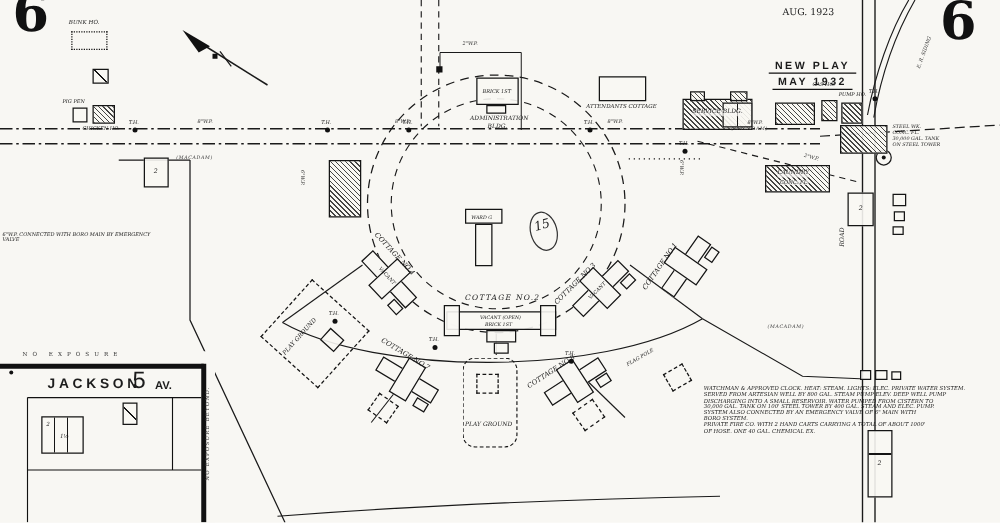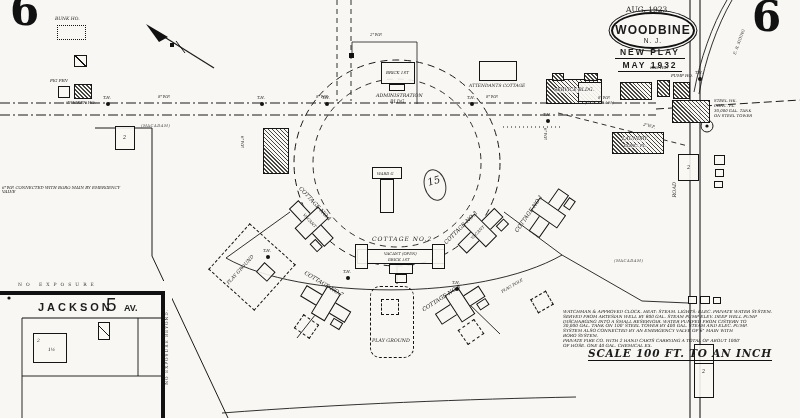--- a/index.html
+++ b/index.html
@@ -78,24 +78,20 @@
       <circle cx="707" cy="126" r="1.6" fill="#111" stroke="none"></circle>
 
       <path d="M503,127 H560" stroke-width="1" stroke-dasharray="1 3"></path>
     </g>
   </svg>
 
   <div class="big6" style="left:10px;top:-14px;">6</div>
   <div class="big6" style="left:752px;top:-8px;">6</div>
 
   <div class="lbl" style="left:626px;top:6px;font-size:7.5px;z-index:7;font-style:normal;">AUG. 1923</div>
-  <div id="titleoval">
-    <div class="sans" style="margin-top:9px;font-weight:bold;font-size:12px;letter-spacing:1px;">WOODBINE</div>
-    <div class="sans" style="font-size:6.5px;letter-spacing:1px;">N. J.</div>
-  </div>
   <div class="lbl sans" style="left:615px;top:48px;width:70px;text-align:center;font-weight:bold;font-size:8.5px;letter-spacing:2px;border-bottom:1px solid #111;padding-bottom:1px;z-index:6;">NEW PLAY</div>
   <div class="lbl sans" style="left:618px;top:61px;width:64px;text-align:center;font-weight:bold;font-size:8.5px;letter-spacing:2px;border-bottom:1px solid #111;padding-bottom:1px;z-index:6;">MAY 1932</div>
   <div class="lbl" style="left:726px;top:40px;font-size:4px;transform:rotate(-70deg);color:#333;">E. R. SIDING</div>
 
   <div class="lbl" style="left:424px;top:169px;width:20px;height:24px;border:1px solid #333;border-radius:50%;transform:rotate(-15deg);text-align:center;font-size:10px;padding-top:6px;z-index:3;">15</div>
 
   <div class="lbl" style="left:55px;top:17px;font-size:4.5px;">BUNK HO.</div>
   <div class="b dot" style="left:57px;top:25px;width:29px;height:15px;"></div>
   <div class="b" style="left:74px;top:55px;width:13px;height:12px;background-image:linear-gradient(45deg,transparent 47%,#151515 47% 53%,transparent 53%);"></div>
   <div class="lbl" style="left:50px;top:79px;font-size:4px;">PIG PEN</div>
@@ -267,21 +263,20 @@
   <div style="position:absolute;left:563px;top:310px;width:198px;z-index:4;">
     <div class="lbl note-line" style="position:static;">WATCHMAN &amp; APPROVED CLOCK. HEAT: STEAM. LIGHTS: ELEC. PRIVATE WATER SYSTEM.</div>
     <div class="lbl note-line" style="position:static;">SERVED FROM ARTESIAN WELL BY 800 GAL. STEAM PUMP ELEV. DEEP WELL PUMP</div>
     <div class="lbl note-line" style="position:static;">DISCHARGING INTO A SMALL RESERVOIR. WATER PUMPED FROM CISTERN TO</div>
     <div class="lbl note-line" style="position:static;">30,000 GAL. TANK ON 100' STEEL TOWER BY 400 GAL. STEAM AND ELEC. PUMP.</div>
     <div class="lbl note-line" style="position:static;">SYSTEM ALSO CONNECTED BY AN EMERGENCY VALVE OF 6" MAIN WITH</div>
     <div class="lbl note-line" style="position:static;">BORO SYSTEM.</div>
     <div class="lbl note-line" style="position:static;">PRIVATE FIRE CO. WITH 2 HAND CARTS CARRYING A TOTAL OF ABOUT 1000'</div>
     <div class="lbl note-line" style="position:static;">OF HOSE. ONE 40 GAL. CHEMICAL EX.</div>
   </div>
-  <div class="lbl" style="left:588px;top:348px;font-size:10.5px;font-weight:bold;letter-spacing:.8px;border-bottom:1.4px solid #111;padding-bottom:1px;">SCALE 100 FT. TO AN INCH</div>
 
   <div id="inset">
     <svg width="172" height="137" viewBox="0 0 172 137">
       <g stroke="#111" fill="none">
         <path d="M0,12 H163" stroke-width="4"></path>
         <path d="M163,10 V137" stroke-width="4"></path>
         <path d="M22,37 H161" stroke-width="1"></path>
         <path d="M22,37 V137" stroke-width=".9"></path>
         <path d="M138,37 V95" stroke-width=".9"></path>
         <path d="M22,95 H161" stroke-width=".9"></path>

